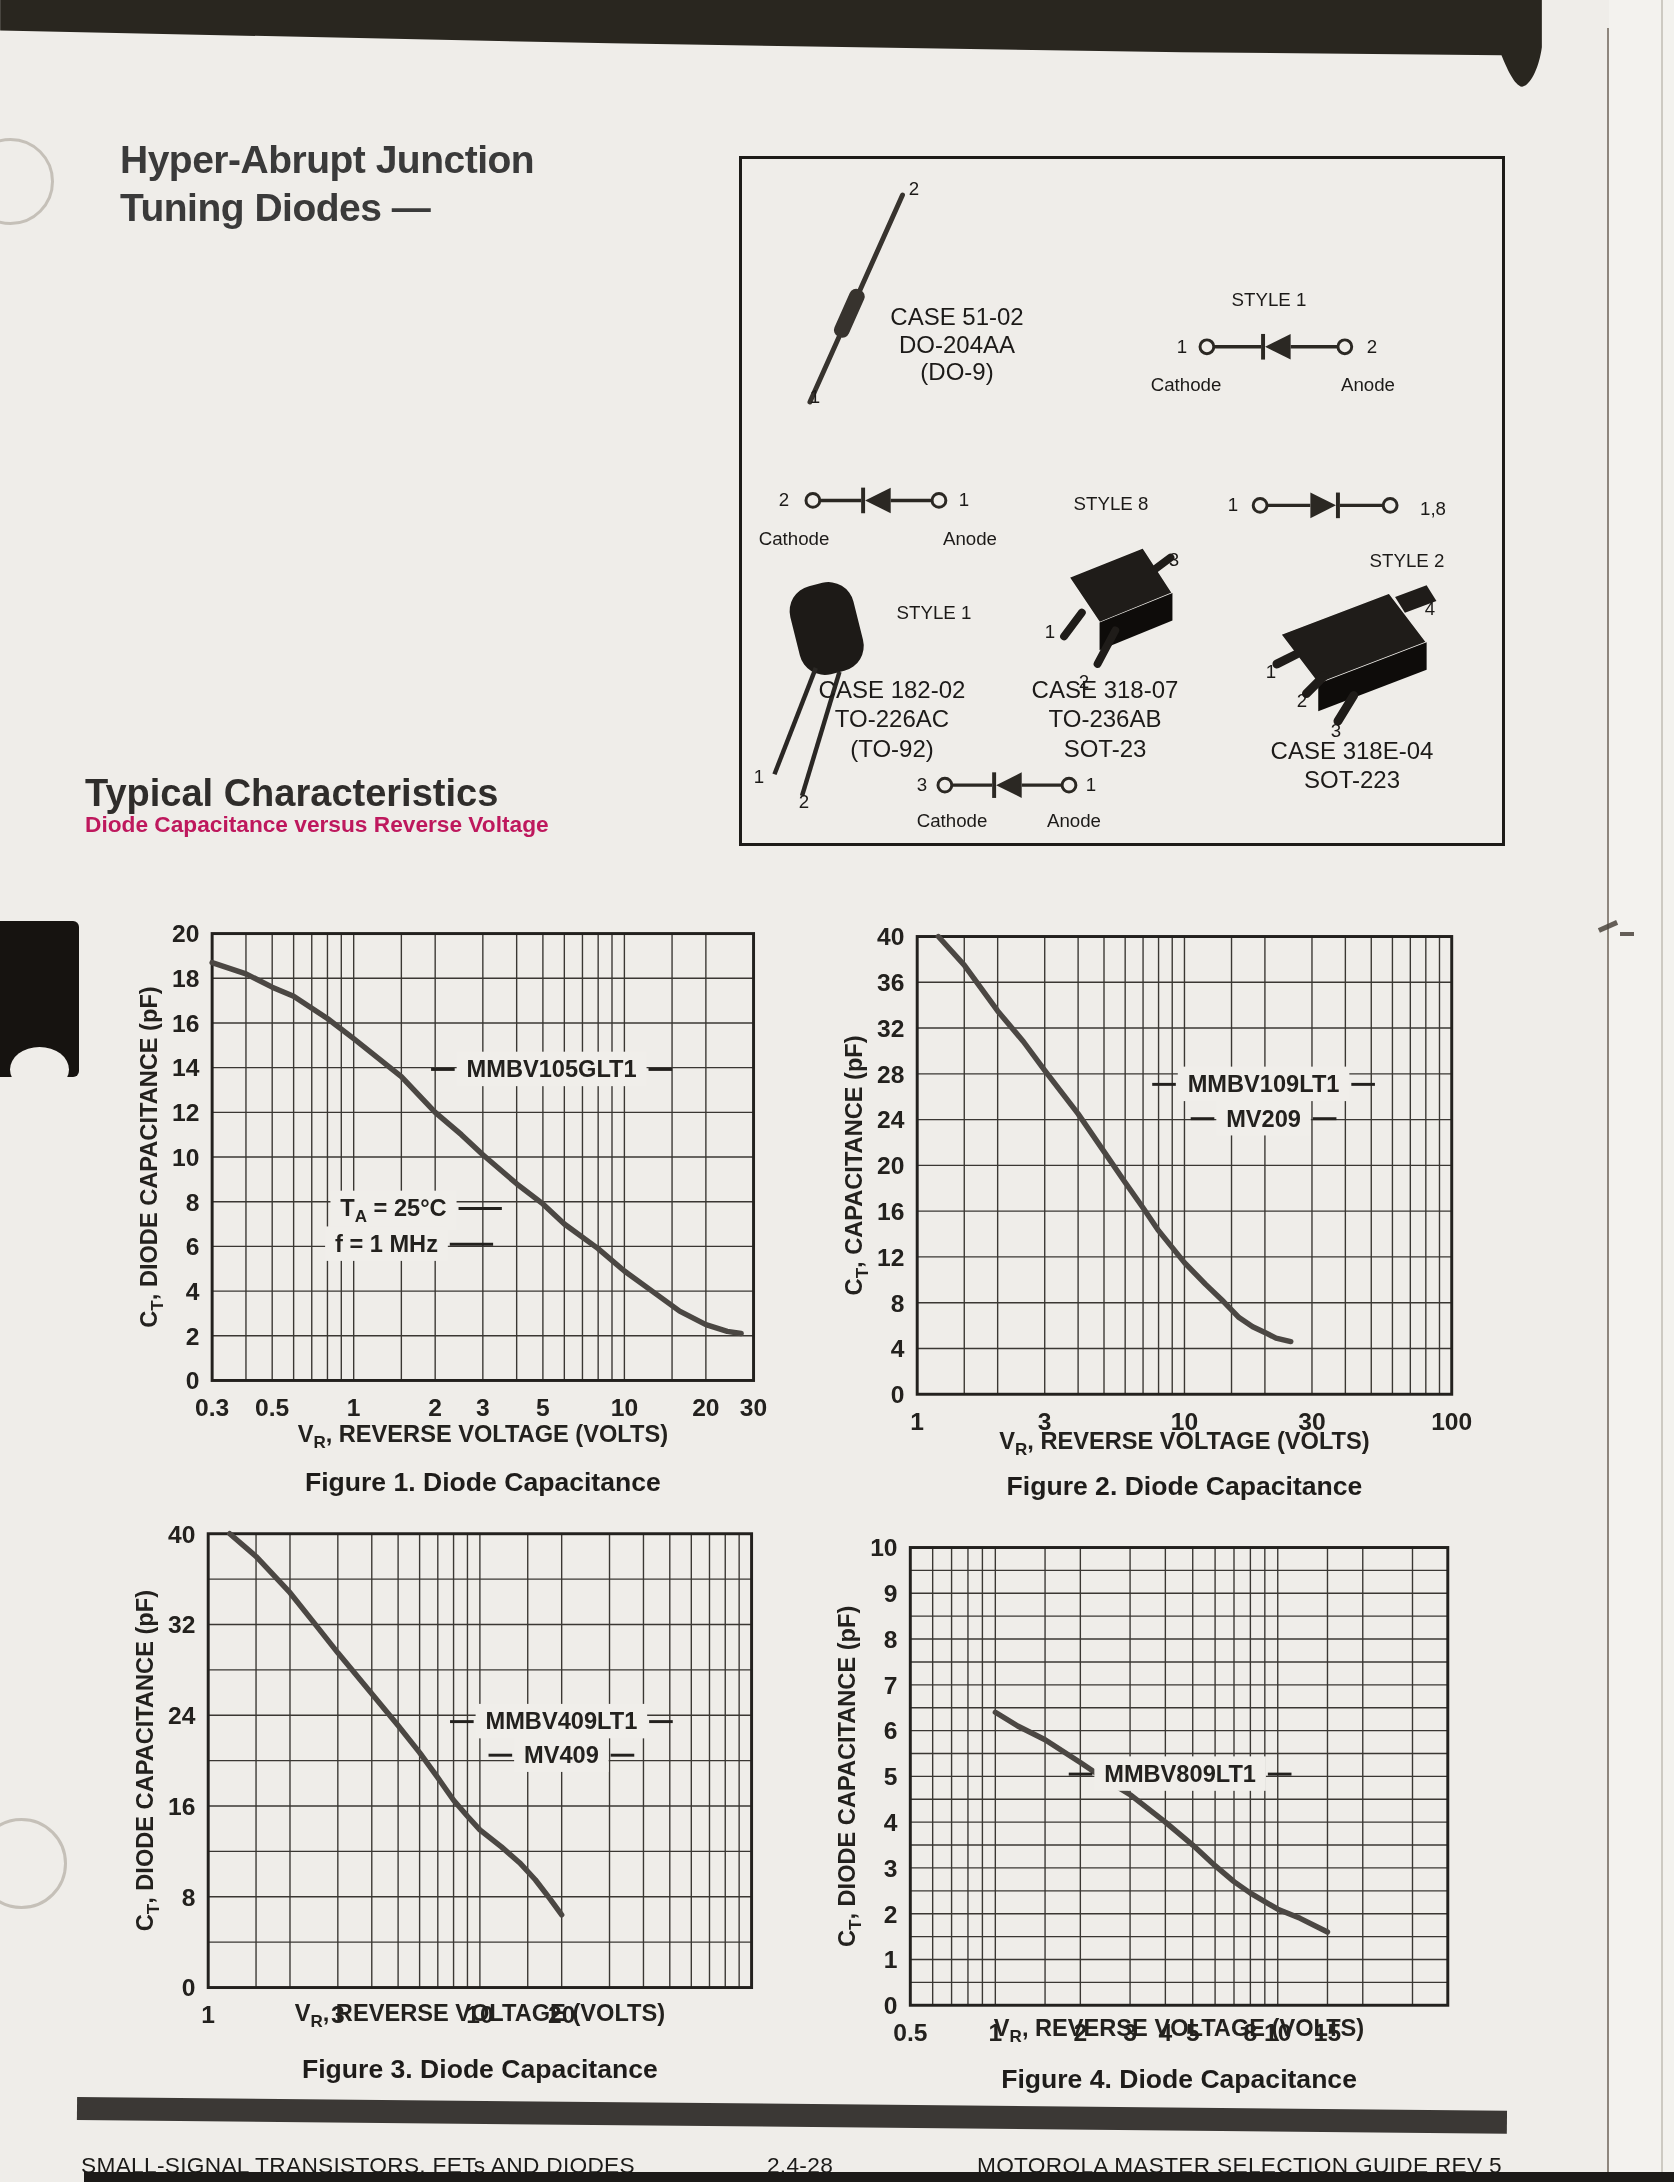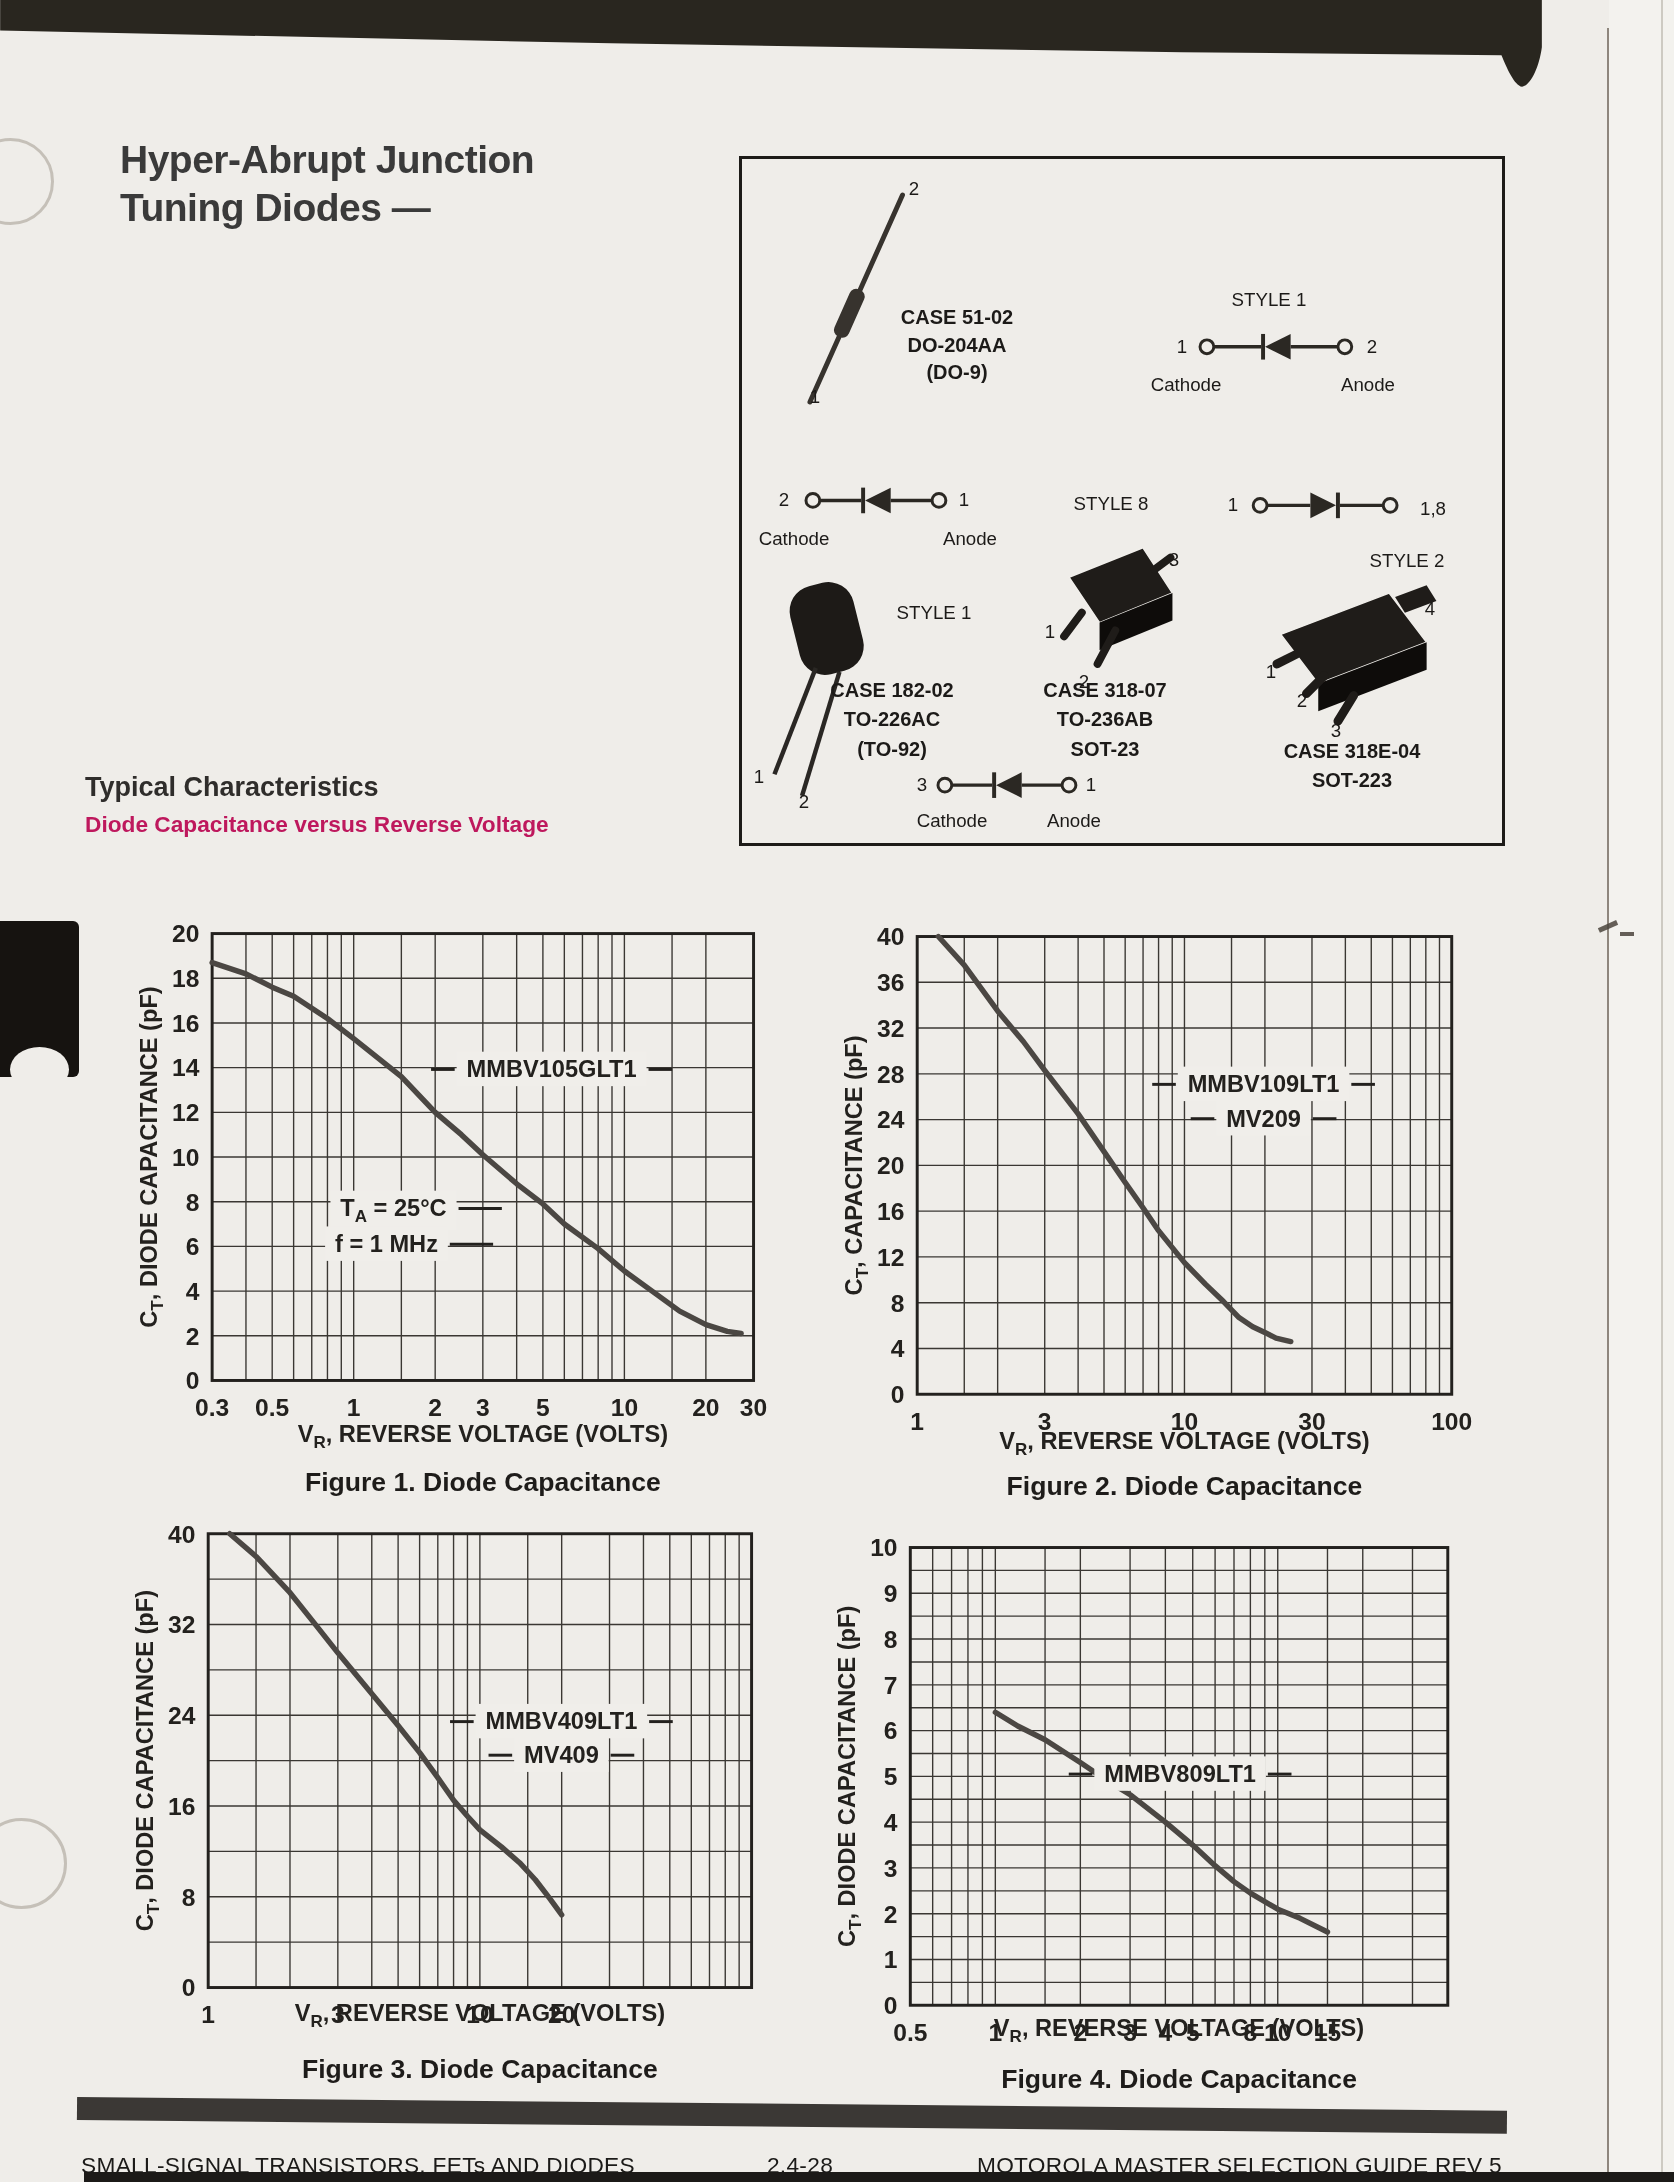--- a/index.html
+++ b/index.html
@@ -13,25 +13,25 @@
   .right-streak{left:1661px;top:0;width:2px;height:2183px;background:rgba(160,152,140,.45);}
   .bottom-strip{left:84px;top:2172px;width:1591px;height:10.8px;background:#1c1a18;}
   .left-tab{left:0;top:921px;width:79px;height:156px;background:#161310;border-radius:0 5.9px 5.9px 0;}
   .tab-hole{left:9.9px;top:1047px;width:59px;height:45px;background:#efede9;border-radius:50%;}
   .punch{border:3px solid rgba(168,162,152,.6);border-radius:50%;background:transparent;}
   .mark{background:#4a443c;opacity:.85;}
   .footer-bar{left:77px;top:2097px;width:1430px;height:22.7px;background:#3b3835;transform:rotate(.55deg);transform-origin:left center;}
   
   .title{left:120px;top:136px;font-size:39px;font-weight:bold;color:#3a3a3a;line-height:1.24;letter-spacing:-0.5px;}
   .intro{left:83px;top:297px;width:605px;font-size:21px;color:#242321;text-align:justify;line-height:1.32;text-indent:19.7px;letter-spacing:0.2px;}
-  .sec-h{left:85px;top:772px;font-size:27px;font-weight:bold;color:#2f2d2b;}
+  .sec-h{left:85px;top:772px;font-size:38px;font-weight:bold;color:#2f2d2b;}
   .sec-sh{left:85px;top:811px;font-size:22.7px;font-weight:bold;color:#be185d;}
   .pkg-box{left:739px;top:156px;width:766px;height:690px;border:3px solid #1d1b18;box-sizing:border-box;}
   .pb-label{position:absolute;transform:translate(-50%,-50%);font-size:18.7px;color:#1c1a18;white-space:nowrap;}
-  .pb-case{font-weight:bold;font-size:20px;}
+  .pb-case{font-weight:normal;font-size:24px;}
   .figure{position:absolute;width:690px;height:630px;}
   .footer-text{top:2136px;font-size:22.7px;color:#1b1a18;letter-spacing:0.3px;white-space:nowrap;margin-top:16px;}
   svg text{font-family:"Liberation Sans", sans-serif;}
 </style>
 </head>
 <body>
 
 <div id="page">
 
   <div class="abs right-paper"></div>

